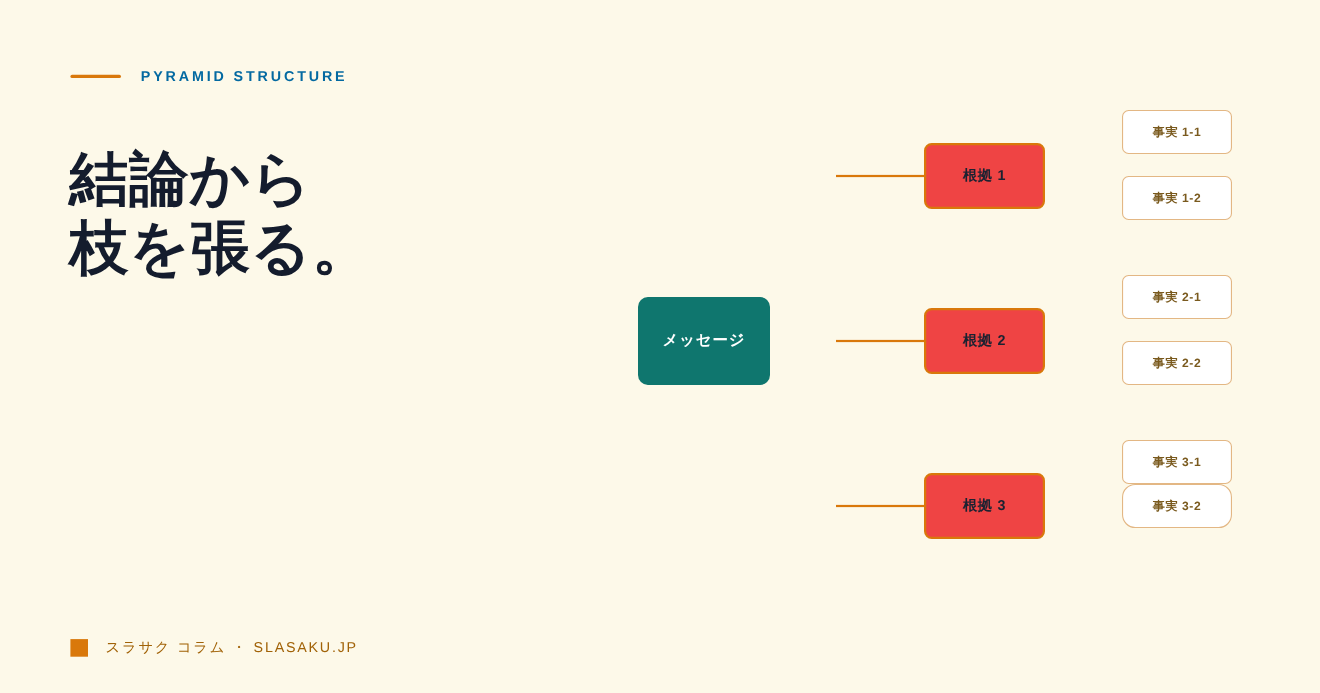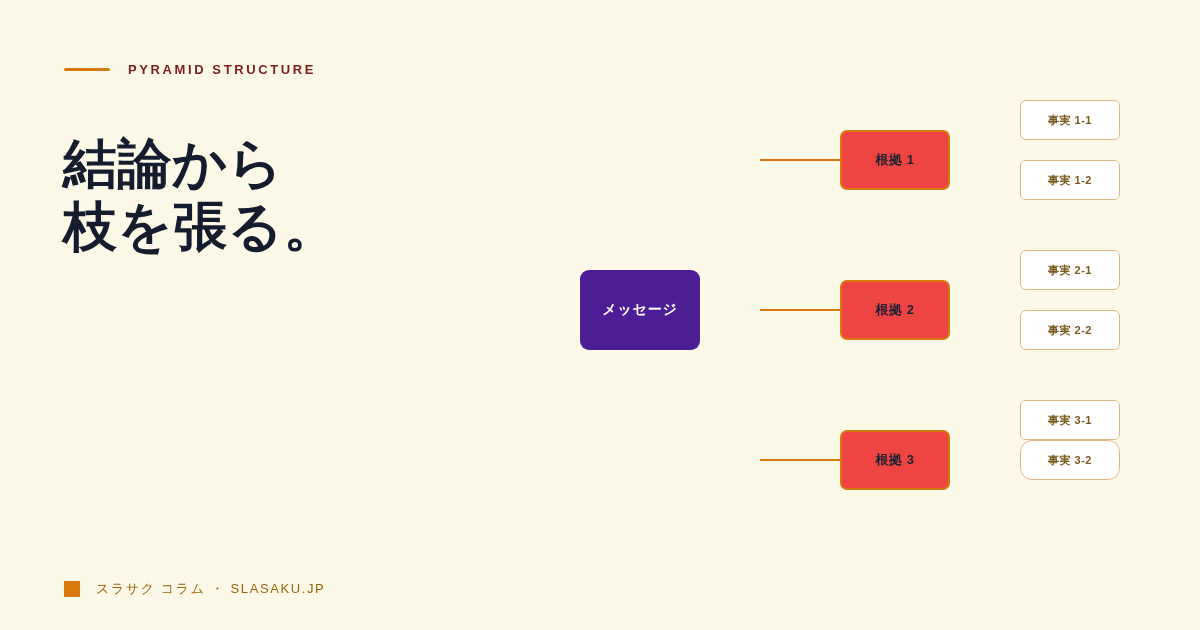--- a/index.html
+++ b/index.html
@@ -31,21 +31,21 @@
     align-items: center;
     gap: 18px;
   }
   .eyebrow-dash {
     width: 46px;
     height: 3px;
     background: #D9780B;
     border-radius: 2px;
   }
   .eyebrow-text {
-    color: #7f1d1d;
+    color: #0369a1;
     font-size: 13px;
     font-weight: bold;
     letter-spacing: 2.6px;
   }
 
   .headline {
     position: absolute;
     left: 63px;
     top: 96px;
     color: #141C2D;
@@ -87,21 +87,21 @@
     letter-spacing: 1.6px;
   }
 
   
   .node-message {
     position: absolute;
     left: 580px;
     top: 270px;
     width: 120px;
     height: 80px;
-    background: #4c1d95;
+    background: #0f766e;
     border-radius: 9px;
     display: flex;
     align-items: center;
     justify-content: center;
     color: #FFFFFF;
     font-size: 14px;
     font-weight: bold;
     letter-spacing: 0.8px;
   }
 

